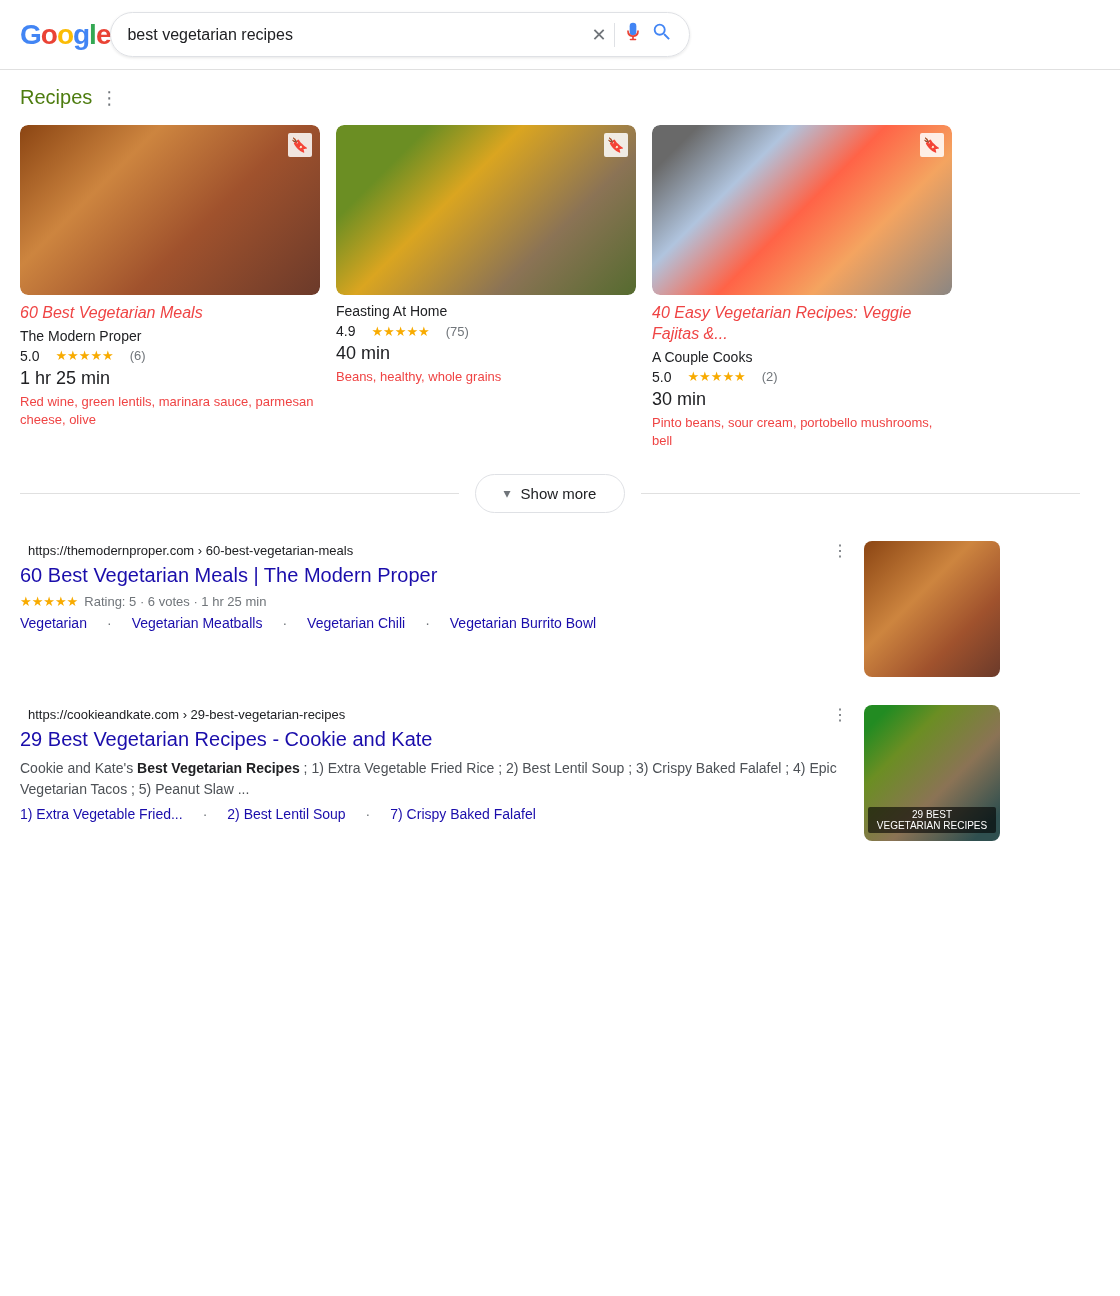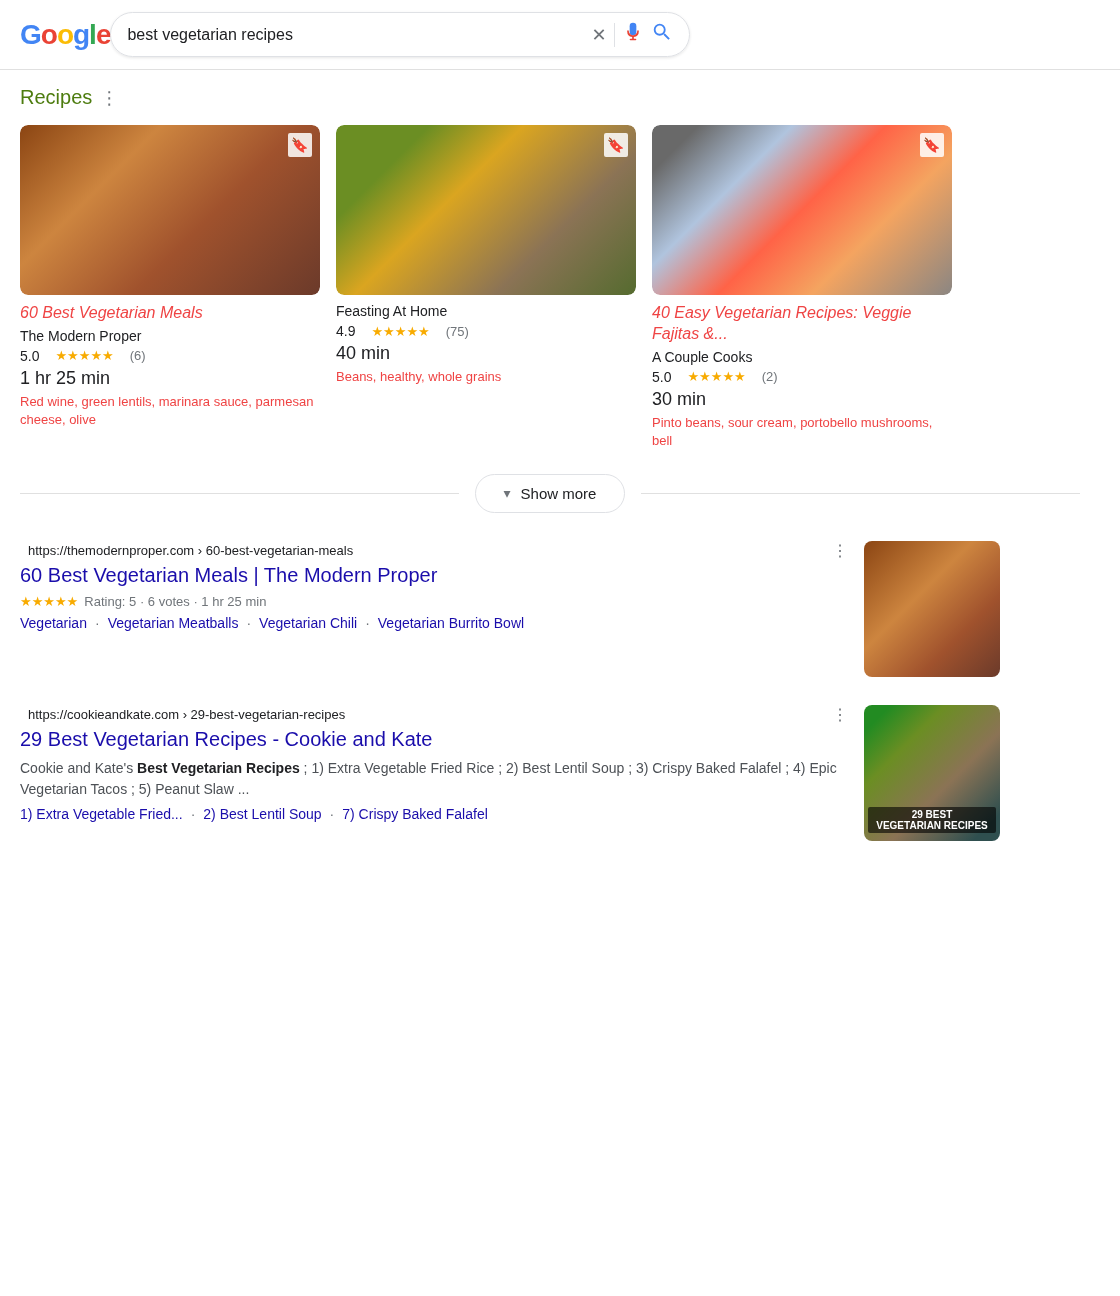--- a/index.html
+++ b/index.html
@@ -255,21 +255,21 @@
     .result-rating {
       display: flex;
       align-items: center;
       gap: 6px;
       font-size: 13px;
       color: #70757a;
       margin-bottom: 6px;
     }
     .result-links {
       display: flex;
-      gap: 4px;
+      gap: 16px;
       font-size: 14px;
       flex-wrap: wrap;
     }
     .result-link {
       color: #1a0dab;
       cursor: pointer;
       text-decoration: none;
     }
     .result-link-sep {
       color: #70757a;
@@ -296,21 +296,21 @@
       position: relative;
     }
     .thumb-img-2-label {
       position: absolute;
       bottom: 8px;
       left: 4px;
       right: 4px;
       background: rgba(0,0,0,0.6);
       color: #fff;
       font-size: 10px;
-      font-weight: bold;
+      font-weight: normal;
       text-align: center;
       padding: 2px 4px;
       border-radius: 2px;
     }
   </style>
 </head>
 <body>
 
 <div class="header">
   <div class="google-logo">

